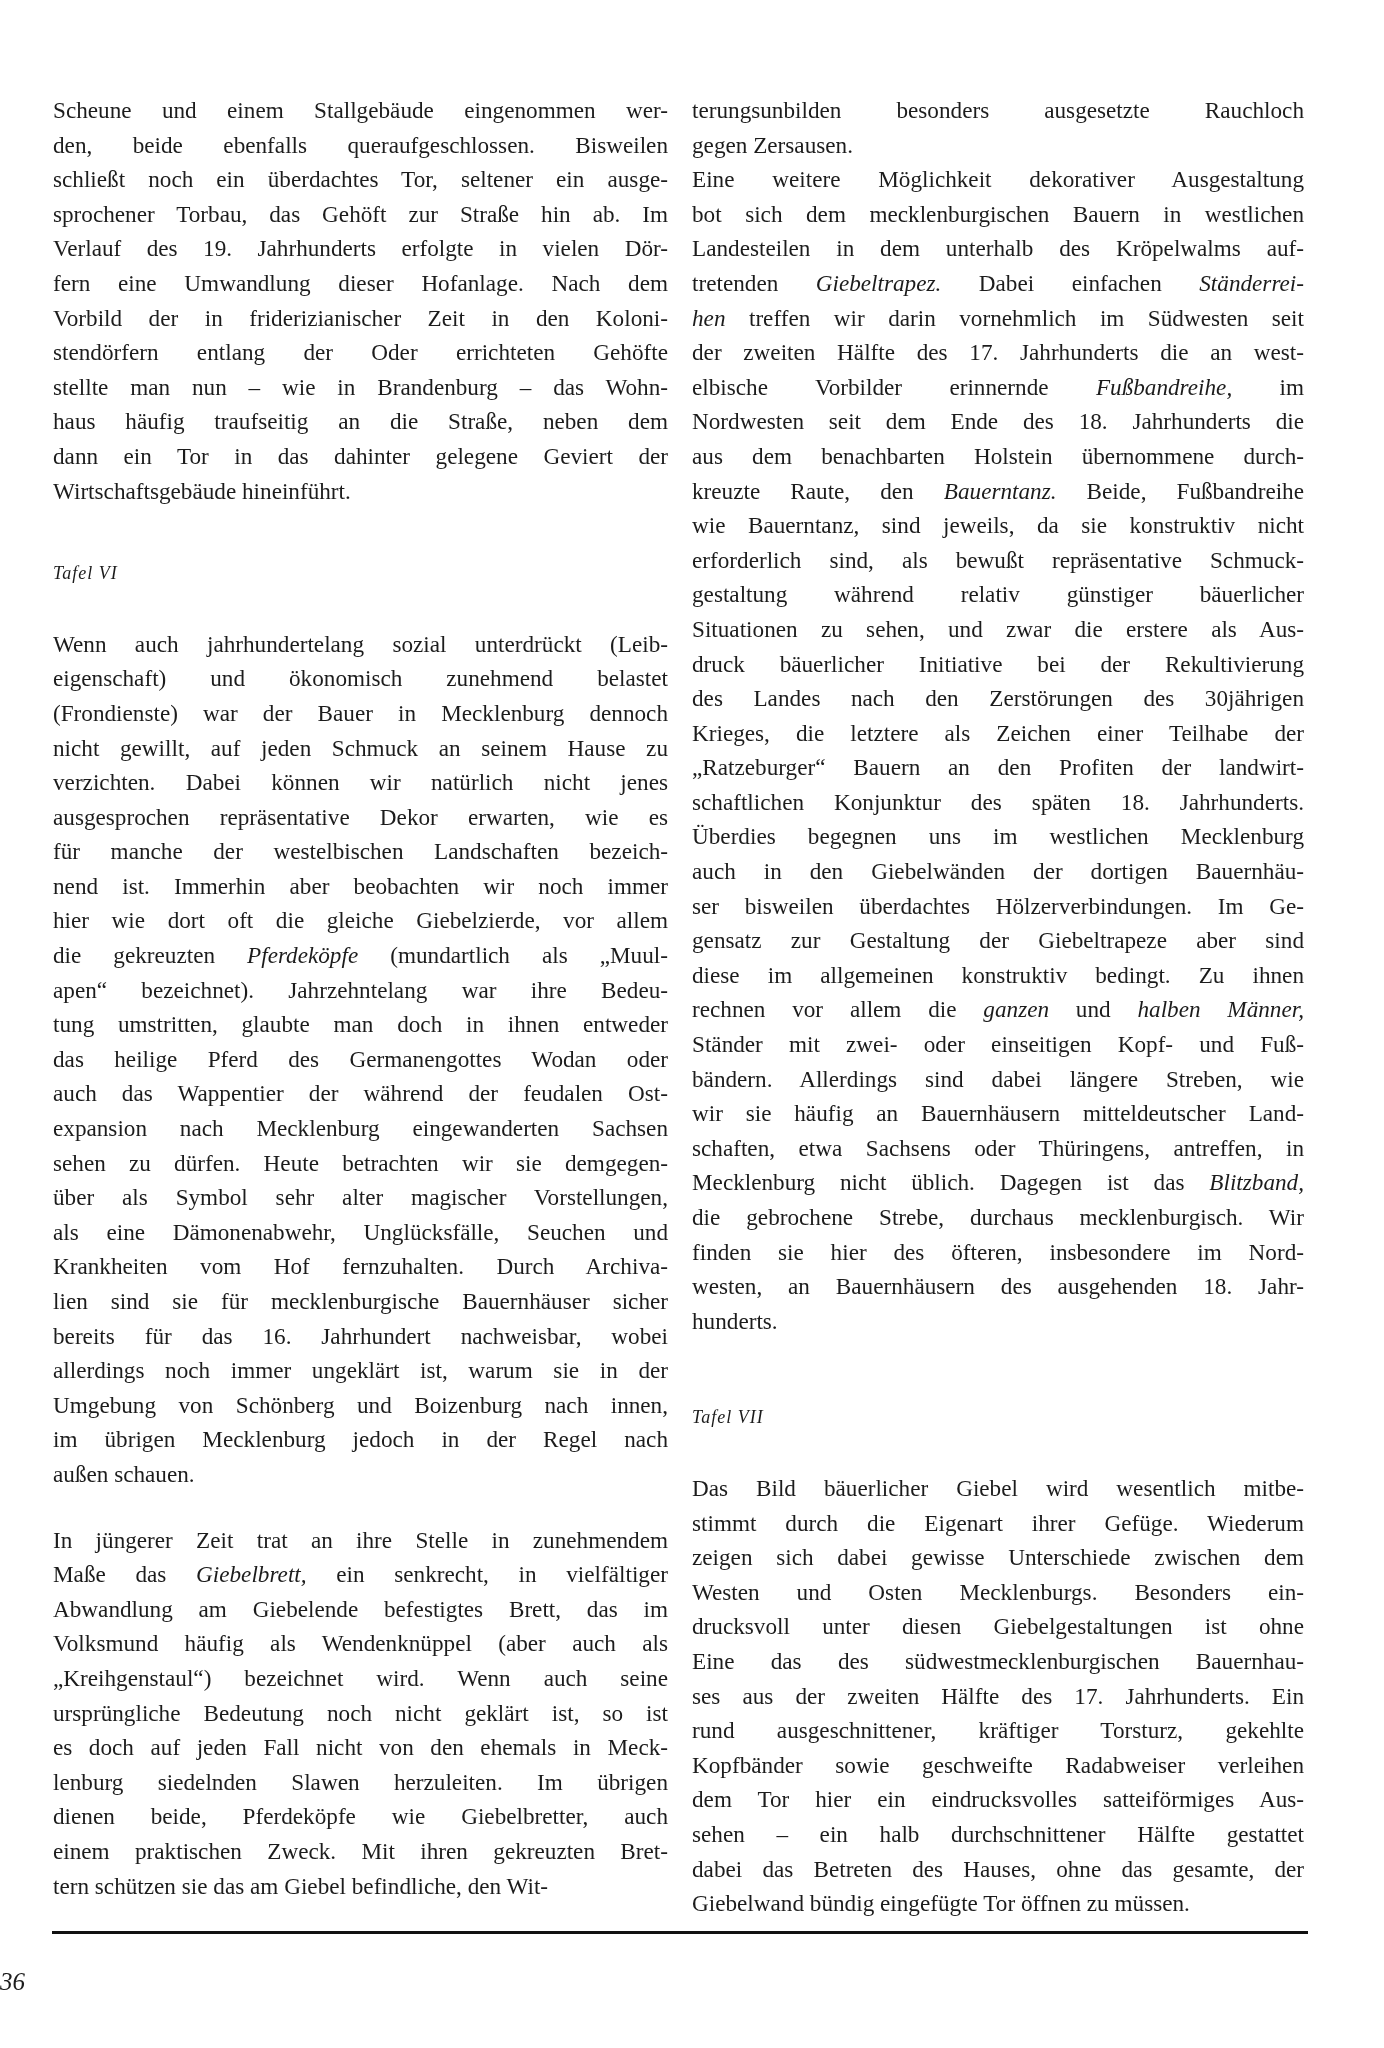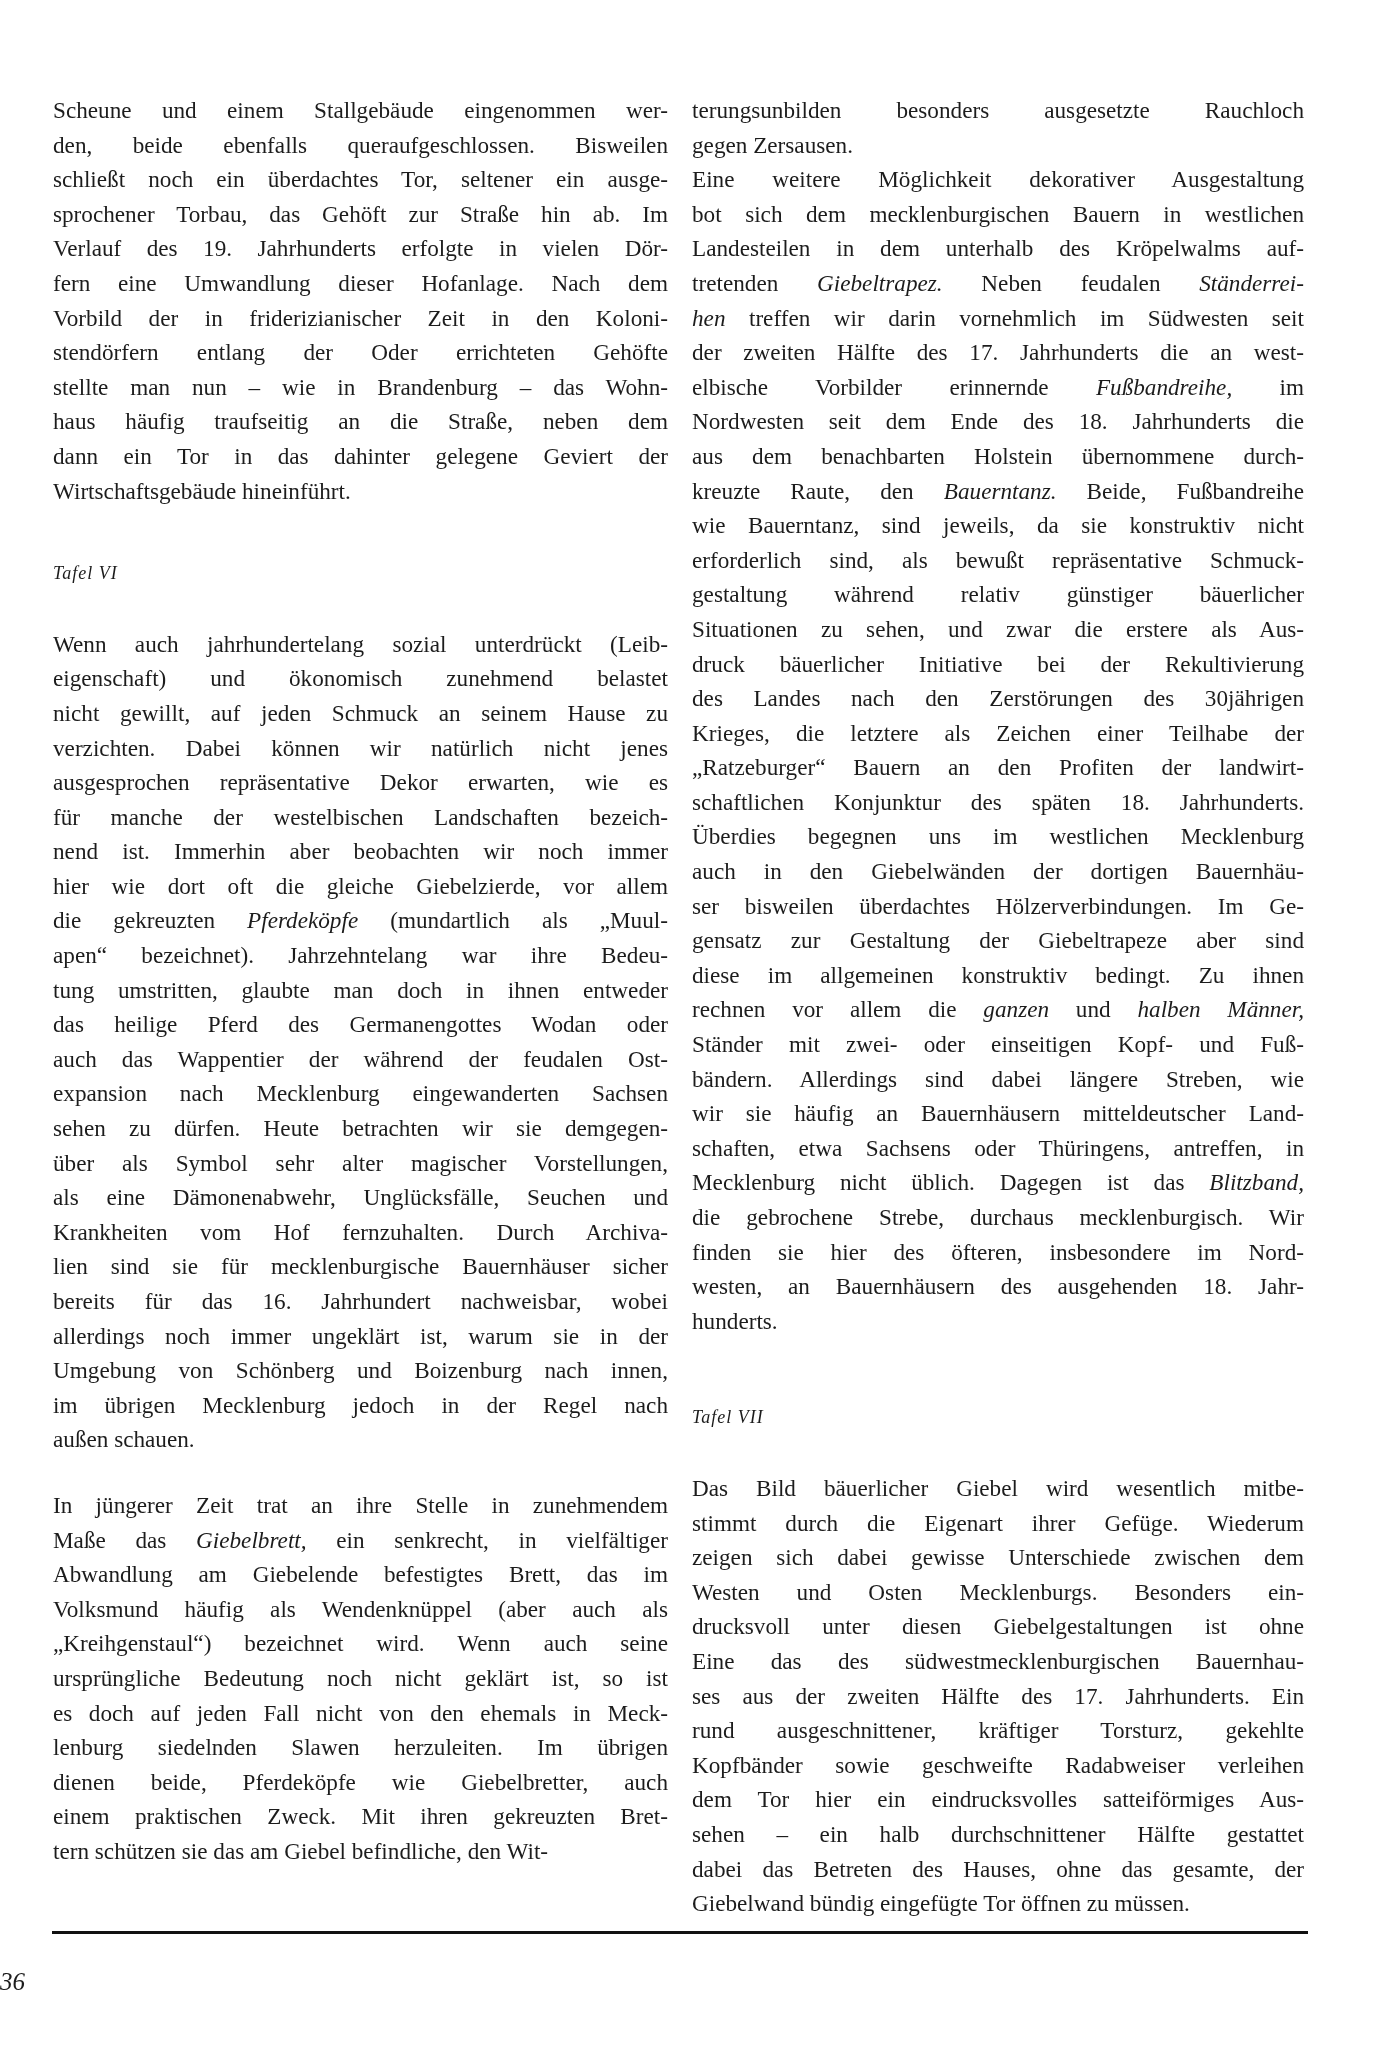--- a/index.html
+++ b/index.html
@@ -36,20 +36,21 @@
       <span class="line">haus häufig traufseitig an die Straße, neben dem</span>
       <span class="line">dann ein Tor in das dahinter gelegene Geviert der</span>
       <span class="line last">Wirtschaftsgebäude hineinführt.</span>
     </div>
   <div class="gap" style="height:48px"></div>
   <div class="heading">Tafel VI</div>
   <div class="gap" style="height:36px"></div>
   <div>
       <span class="line">Wenn auch jahrhundertelang sozial unterdrückt (Leib-</span>
       <span class="line">eigenschaft) und ökonomisch zunehmend belastet</span>
+      <span class="line">(Frondienste) war der Bauer in Mecklenburg dennoch</span>
       <span class="line">nicht gewillt, auf jeden Schmuck an seinem Hause zu</span>
       <span class="line">verzichten. Dabei können wir natürlich nicht jenes</span>
       <span class="line">ausgesprochen repräsentative Dekor erwarten, wie es</span>
       <span class="line">für manche der westelbischen Landschaften bezeich-</span>
       <span class="line">nend ist. Immerhin aber beobachten wir noch immer</span>
       <span class="line">hier wie dort oft die gleiche Giebelzierde, vor allem</span>
       <span class="line"><span>die gekreuzten </span><span class="it">Pferdeköpfe</span><span> (mundartlich als „Muul-</span></span>
       <span class="line">apen“ bezeichnet). Jahrzehntelang war ihre Bedeu-</span>
       <span class="line">tung umstritten, glaubte man doch in ihnen entweder</span>
       <span class="line">das heilige Pferd des Germanengottes Wodan oder</span>
@@ -84,21 +85,21 @@
 
 <div class="col col-right">
   <div>
       <span class="line">terungsunbilden besonders ausgesetzte Rauchloch</span>
       <span class="line last">gegen Zersausen.</span>
     </div>
   <div>
       <span class="line">Eine weitere Möglichkeit dekorativer Ausgestaltung</span>
       <span class="line">bot sich dem mecklenburgischen Bauern in westlichen</span>
       <span class="line">Landesteilen in dem unterhalb des Kröpelwalms auf-</span>
-      <span class="line"><span>tretenden </span><span class="it">Giebeltrapez.</span><span> Neben feudalen </span><span class="it">Ständerrei-</span></span>
+      <span class="line"><span>tretenden </span><span class="it">Giebeltrapez.</span><span> Dabei einfachen </span><span class="it">Ständerrei-</span></span>
       <span class="line"><span></span><span class="it">hen</span><span> treffen wir darin vornehmlich im Südwesten seit</span></span>
       <span class="line">der zweiten Hälfte des 17. Jahrhunderts die an west-</span>
       <span class="line"><span>elbische Vorbilder erinnernde </span><span class="it">Fußbandreihe,</span><span> im</span></span>
       <span class="line">Nordwesten seit dem Ende des 18. Jahrhunderts die</span>
       <span class="line">aus dem benachbarten Holstein übernommene durch-</span>
       <span class="line"><span>kreuzte Raute, den </span><span class="it">Bauerntanz.</span><span> Beide, Fußbandreihe</span></span>
       <span class="line">wie Bauerntanz, sind jeweils, da sie konstruktiv nicht</span>
       <span class="line">erforderlich sind, als bewußt repräsentative Schmuck-</span>
       <span class="line">gestaltung während relativ günstiger bäuerlicher</span>
       <span class="line">Situationen zu sehen, und zwar die erstere als Aus-</span>

